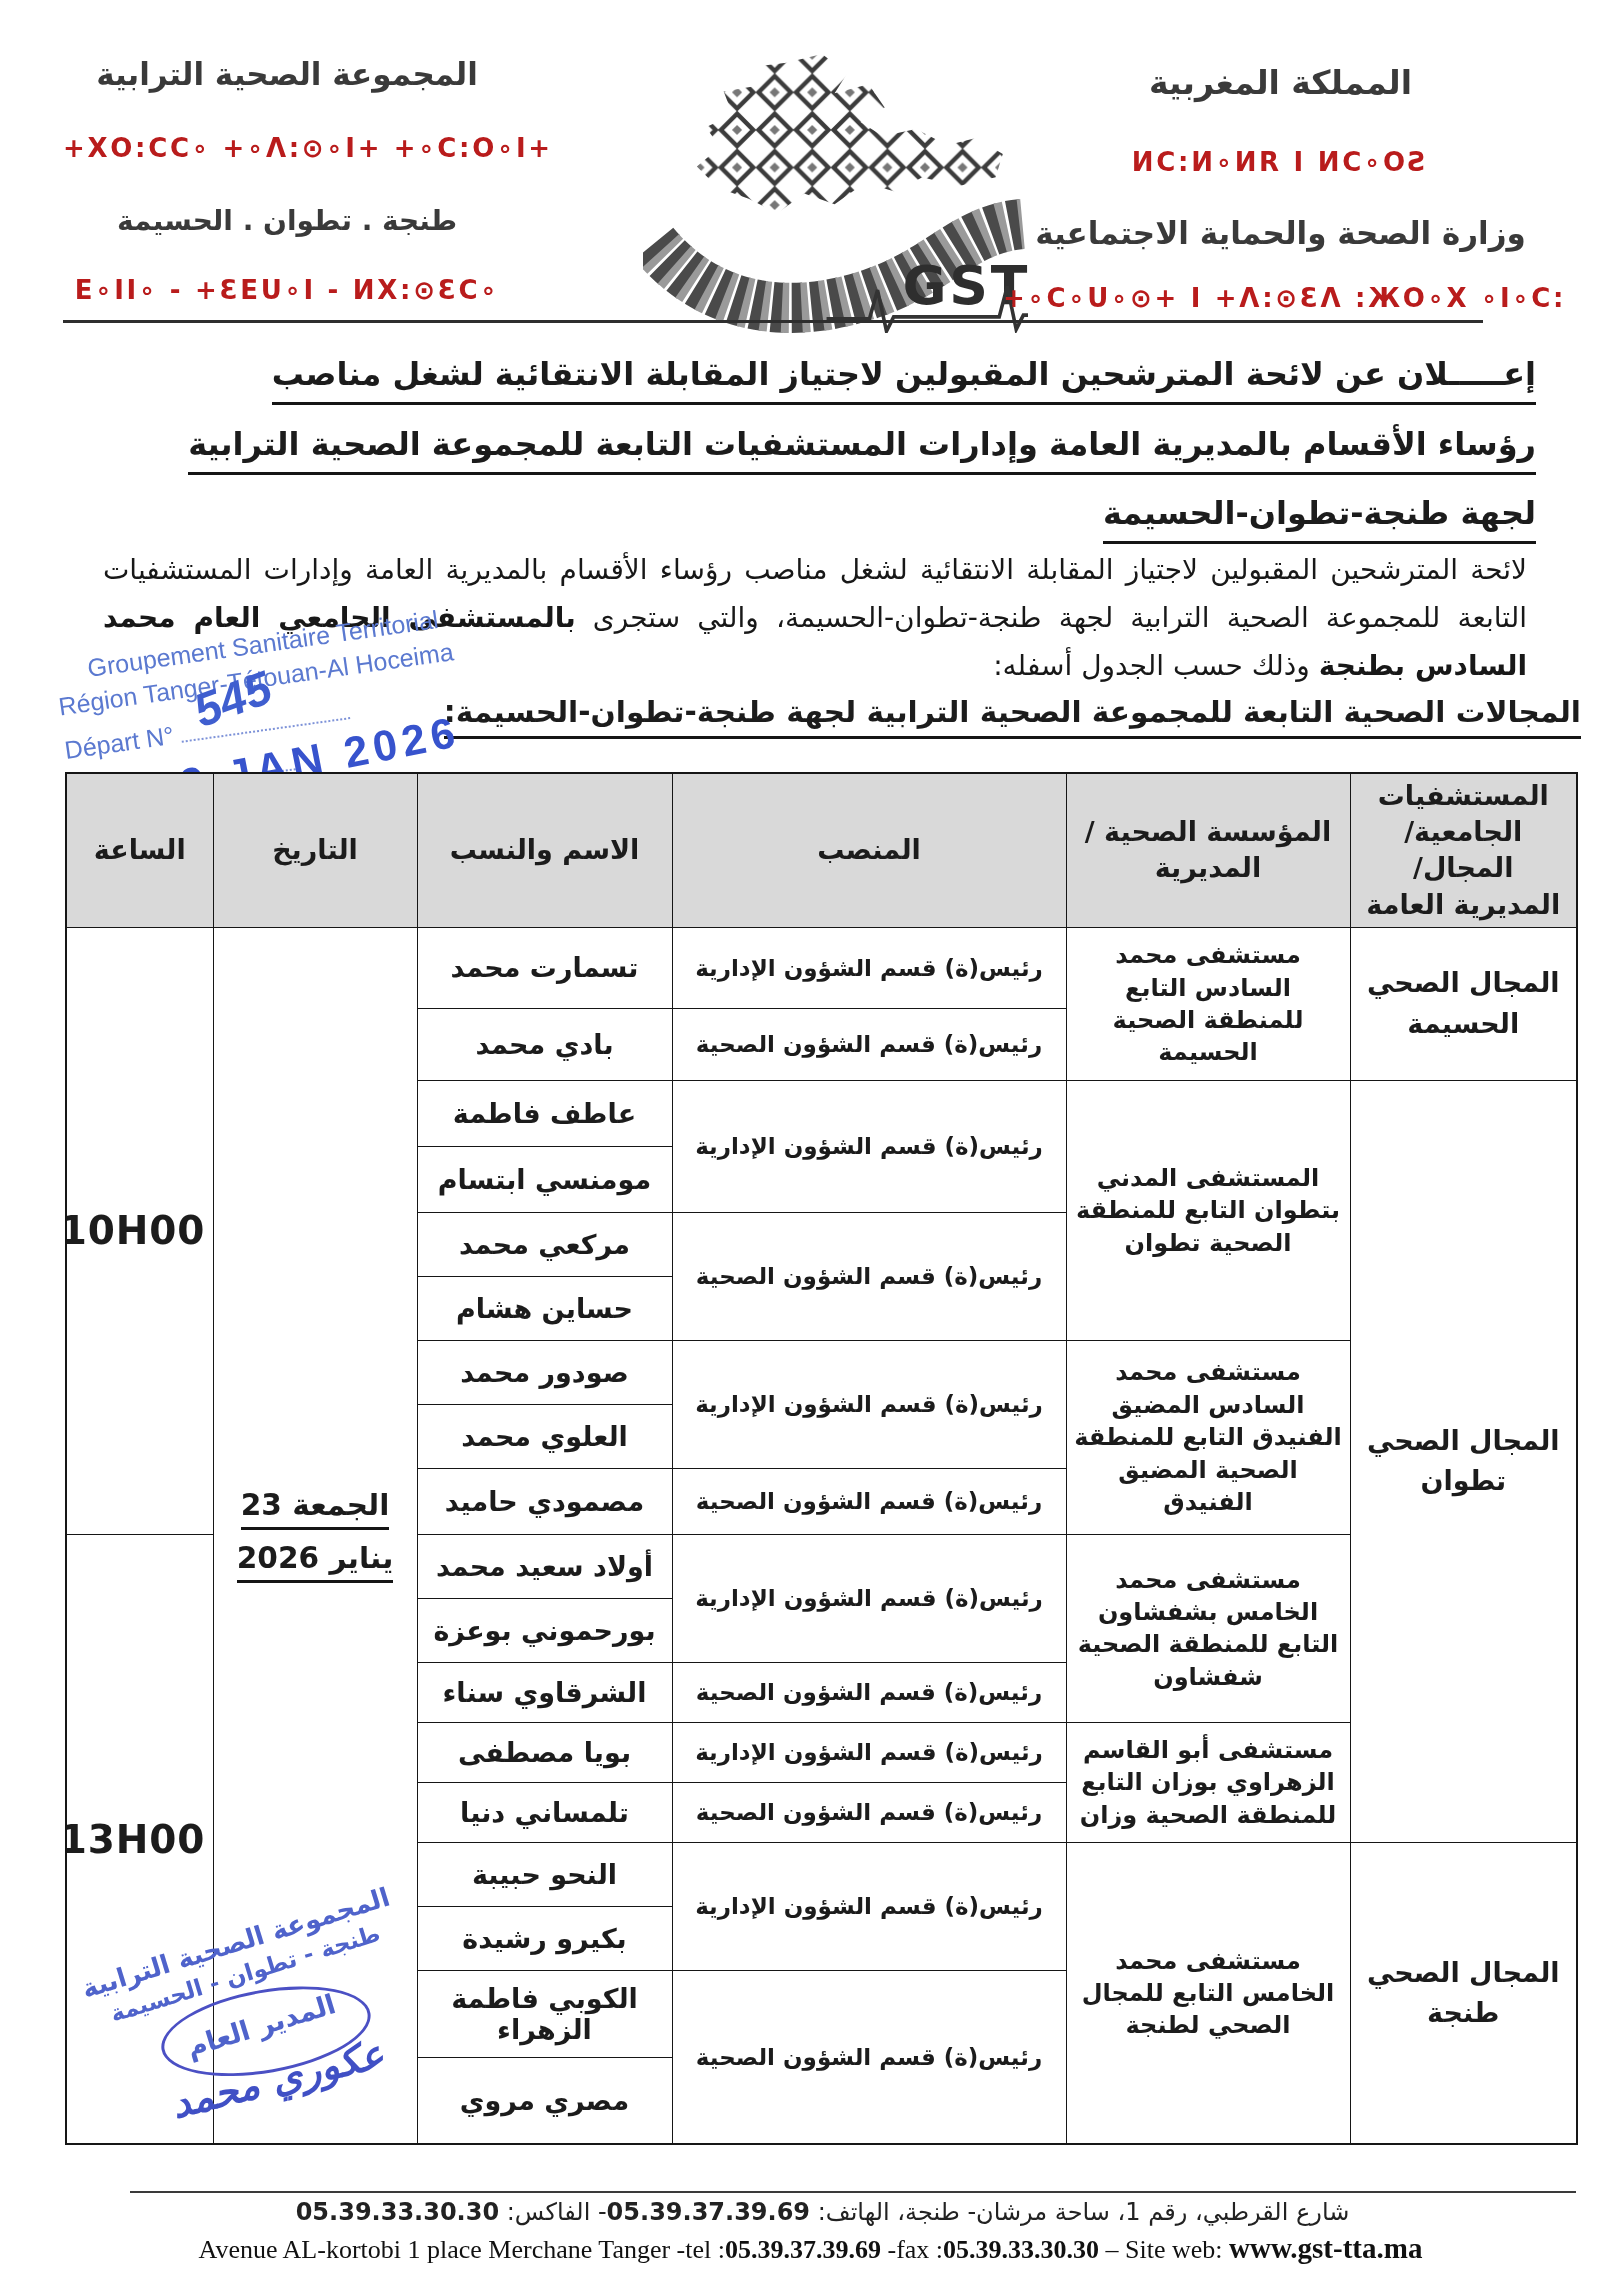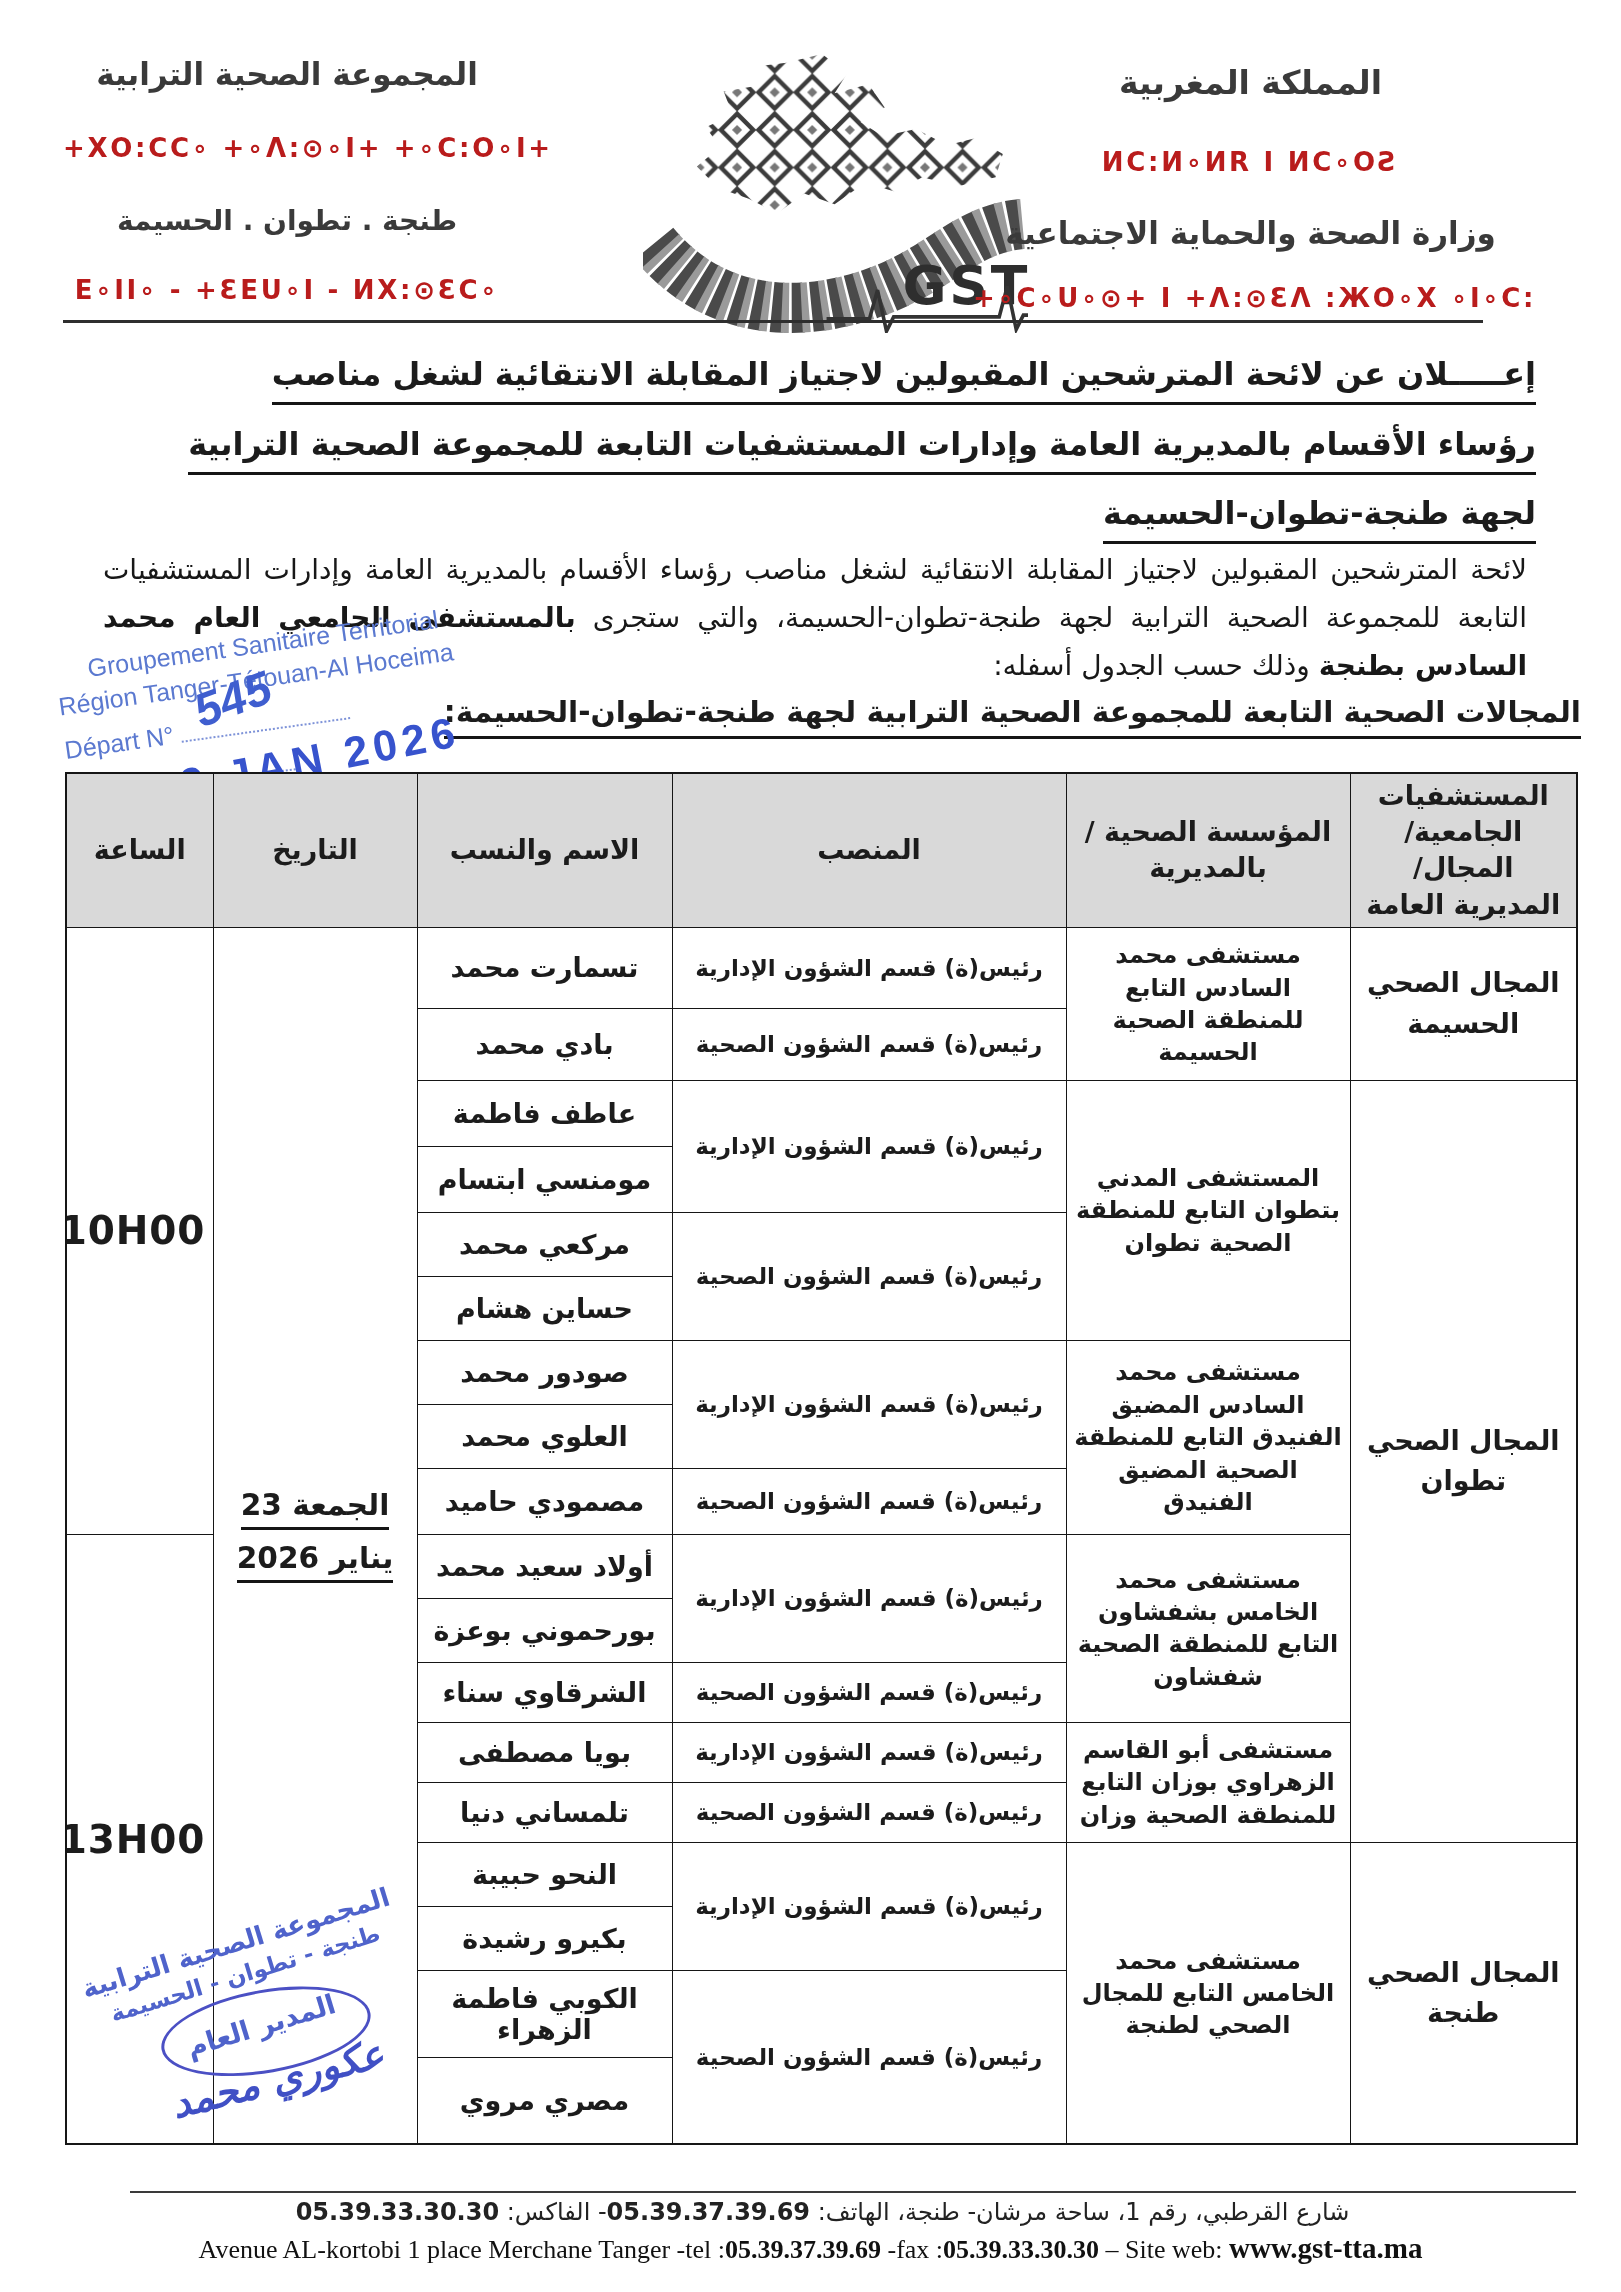--- a/index.html
+++ b/index.html
@@ -1,21 +1,21 @@
 <!DOCTYPE html>
 <html lang="ar" style="font-size:14.3px"><head>
 <meta charset="utf-8">
 <style>
   html,body{margin:0;padding:0;background:#e8e8e8;}
   .page{position:relative;width:1621px;height:2293px;background:#ffffff;overflow:hidden;
         font-family:"DejaVu Sans",sans-serif;color:#1c1c1c;}
   
   .hdr-block{position:absolute;text-align:center;}
   .hdr-left{left:63px;top:56px;width:448px;}
-  .hdr-right{left:973px;top:63px;width:555px;}
+  .hdr-right{left:1003px;top:63px;width:555px;}
   .org-line{font-size:31px;font-weight:bold;color:#3a3a3a;}
   .tif-line{font-size:26px;font-weight:bold;color:#b91c1c;letter-spacing:2.7px;white-space:nowrap;}
   .hdr-left .org-line{margin-bottom:41px;}
   .hdr-left .tif-line{margin-bottom:41px;}
   .hdr-left .cities{margin-bottom:38px;font-size:28px;}
   .hdr-right .org-line{margin-bottom:45px;font-size:33px;}
   .hdr-right .tif-line{margin-bottom:38px;}
   .hdr-right .ministry{margin-bottom:32px;font-size:31px;}
   .hdr-rule{position:absolute;left:63px;top:320px;width:1420px;height:2.7px;background:#2e2e2e;}
   .logo-wrap{position:absolute;left:643px;top:36px;width:385px;height:297px;text-align:right;}
@@ -143,21 +143,21 @@
         <col style="width:227px">
           <col style="width:284px">
           <col style="width:394px">
         <col style="width:255px">
           <col style="width:204px">
           <col style="width:147px">
       </colgroup>
       <tbody>
           <tr>
         <th>المستشفيات الجامعية/المجال/ المديرية العامة</th>
-        <th>المؤسسة الصحية / بالمديرية</th>
+        <th>المؤسسة الصحية / المديرية</th>
         <th>المنصب</th>
         <th>الاسم والنسب</th>
         <th>التاريخ</th>
         <th>الساعة</th>
       </tr>
       <tr style="height:81px">
         <td class="cell-area" rowspan="2">المجال الصحي الحسيمة</td>
         <td class="cell-hosp" rowspan="2">مستشفى محمد السادس التابع للمنطقة الصحية الحسيمة</td>
         <td class="cell-pos">رئيس(ة) قسم الشؤون الإدارية</td>
         <td class="cell-name">تسمارت محمد</td>

